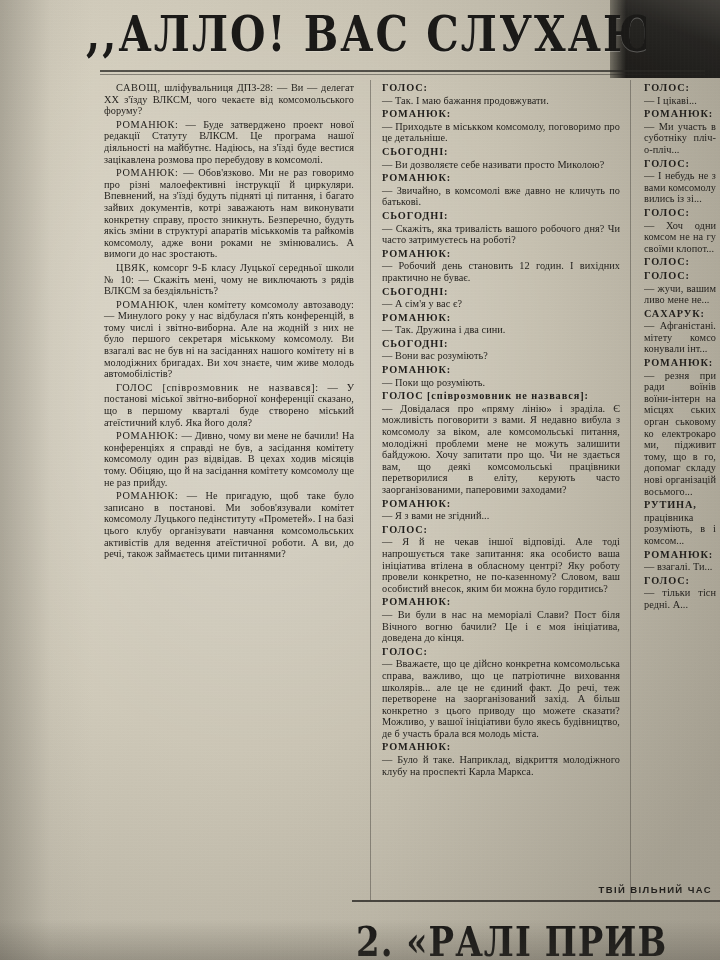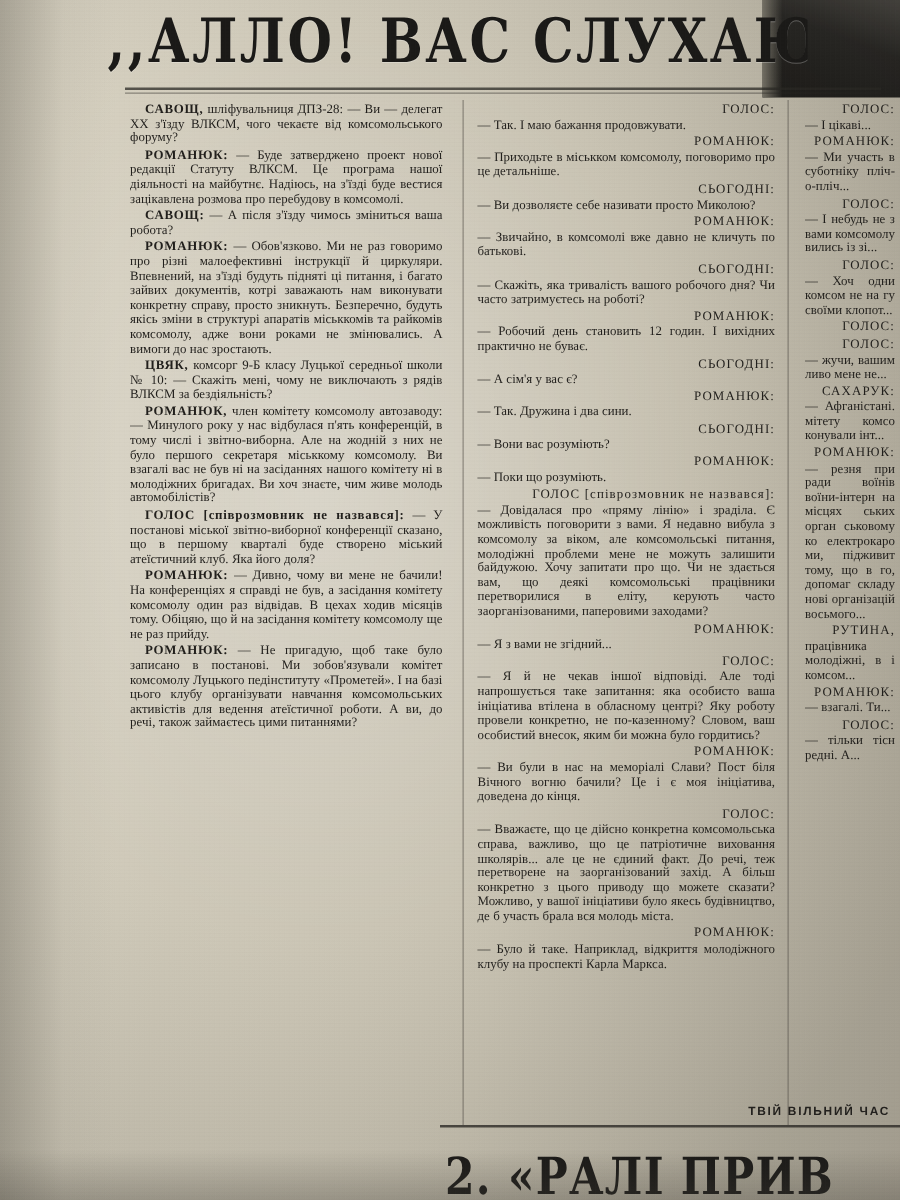--- a/index.html
+++ b/index.html
@@ -102,27 +102,27 @@
   }
   #col1 { left: 104px; width: 250px; }
   #col2 { left: 382px; width: 238px; }
   #col3 { left: 644px; width: 72px; overflow: hidden; height: 760px; }
 
   .col p {
     margin: 0 0 2px 0;
     text-indent: 12px;
   }
   .spk {
-    font-weight: 700;
+    font-weight: 400;
     letter-spacing: 0.6px;
   }
   .spk-center {
     display: block;
-    text-align: right;
-    font-weight: 400;
+    text-align: left;
+    font-weight: 700;
     letter-spacing: 0.9px;
     text-indent: 0;
     margin-bottom: 1px;
   }
   .para-center-lead {
     text-indent: 0;
   }
 
   
   #bottom-line {
@@ -186,21 +186,20 @@
   </div>
   <div class="rule" id="rule-top"></div>
   <div class="rule" id="rule-top2"></div>
 
   <div class="vrule" id="vr1"></div>
   <div class="vrule" id="vr2"></div>
 
   <div class="col" id="col1">
       <p><span class="spk">САВОЩ,</span><span> шліфувальниця ДПЗ-28: — Ви — делегат XX з'їзду ВЛКСМ, чого чекаєте від комсомольського форуму?</span></p>
       <p><span class="spk">РОМАНЮК:</span><span> — Буде затверджено проект нової редакції Статуту ВЛКСМ. Це програма нашої діяльності на майбутнє. Надіюсь, на з'їзді буде вестися зацікавлена розмова про перебудову в комсомолі.</span></p>
-      <p><span class="spk">САВОЩ:</span><span> — А після з'їзду чимось зміниться ваша робота?</span></p>
       <p><span class="spk">РОМАНЮК:</span><span> — Обов'язково. Ми не раз говоримо про різні малоефективні інструкції й циркуляри. Впевнений, на з'їзді будуть підняті ці питання, і багато зайвих документів, котрі заважають нам виконувати конкретну справу, просто зникнуть. Безперечно, будуть якісь зміни в структурі апаратів міськкомів та райкомів комсомолу, адже вони роками не змінювались. А вимоги до нас зростають.</span></p>
       <p><span class="spk">ЦВЯК,</span><span> комсорг 9-Б класу Луцької середньої школи № 10: — Скажіть мені, чому не виключають з рядів ВЛКСМ за бездіяльність?</span></p>
       <p><span class="spk">РОМАНЮК,</span><span> член комітету комсомолу автозаводу: — Минулого року у нас відбулася п'ять конференцій, в тому числі і звітно-виборна. Але на жодній з них не було першого секретаря міськкому комсомолу. Ви взагалі вас не був ні на засіданнях нашого комітету ні в молодіжних бригадах. Ви хоч знаєте, чим живе молодь автомобілістів?</span></p>
       <p><span class="spk">ГОЛОС [співрозмовник не назвався]:</span><span> — У постанові міської звітно-виборної конференції сказано, що в першому кварталі буде створено міський атеїстичний клуб. Яка його доля?</span></p>
       <p><span class="spk">РОМАНЮК:</span><span> — Дивно, чому ви мене не бачили! На конференціях я справді не був, а засідання комітету комсомолу один раз відвідав. В цехах ходив місяців тому. Обіцяю, що й на засідання комітету комсомолу ще не раз прийду.</span></p>
       <p><span class="spk">РОМАНЮК:</span><span> — Не пригадую, щоб таке було записано в постанові. Ми зобов'язували комітет комсомолу Луцького педінституту «Прометей». І на базі цього клубу організувати навчання комсомольських активістів для ведення атеїстичної роботи. А ви, до речі, також займаєтесь цими питаннями?</span></p>
     </div>
   <div class="col" id="col2">
       <p class="para-center-lead"><span class="spk-center">ГОЛОС:</span><span> — Так. І маю бажання продовжувати.</span></p>
       <p class="para-center-lead"><span class="spk-center">РОМАНЮК:</span><span> — Приходьте в міськком комсомолу, поговоримо про це детальніше.</span></p>
@@ -221,21 +220,21 @@
     </div>
   <div class="col" id="col3">
       <p class="para-center-lead"><span class="spk-center">ГОЛОС:</span><span> — І цікаві...</span></p>
       <p class="para-center-lead"><span class="spk-center">РОМАНЮК:</span><span> — Ми участь в суботніку пліч-о-пліч...</span></p>
       <p class="para-center-lead"><span class="spk-center">ГОЛОС:</span><span> — І небудь не з вами комсомолу вились із зі...</span></p>
       <p class="para-center-lead"><span class="spk-center">ГОЛОС:</span><span> — Хоч одни комсом не на гу своїми клопот...</span></p>
       <p class="para-center-lead"><span class="spk-center">ГОЛОС:</span></p>
       <p class="para-center-lead"><span class="spk-center">ГОЛОС:</span><span> — жучи, вашим ливо мене не...</span></p>
       <p class="para-center-lead"><span class="spk-center">САХАРУК:</span><span> — Афганістані. мітету комсо конували інт...</span></p>
       <p class="para-center-lead"><span class="spk-center">РОМАНЮК:</span><span> — резня при ради воїнів воїни-інтерн на місцях ських орган ськовому ко електрокаро ми, підживит тому, що в го, допомаг складу нові організацій восьмого...</span></p>
-      <p class="para-center-lead"><span class="spk-center">РУТИНА,</span><span> працівника молодіжні, в і комсом...</span></p>
+      <p class="para-center-lead"><span class="spk-center">РУТИНА,</span><span> працівника розуміють, в і комсом...</span></p>
       <p class="para-center-lead"><span class="spk-center">РОМАНЮК:</span><span> — взагалі. Ти...</span></p>
       <p class="para-center-lead"><span class="spk-center">ГОЛОС:</span><span> — тільки тісн редні. А...</span></p>
     </div>
 
   <div id="tvilniy">ТВІЙ ВІЛЬНИЙ ЧАС</div>
   <div id="bottom-line"></div>
   <div id="bottom-head">2. «РАЛІ ПРИВ</div>
 
   <div id="bottom-edge"></div>
   <div id="grain"></div>

